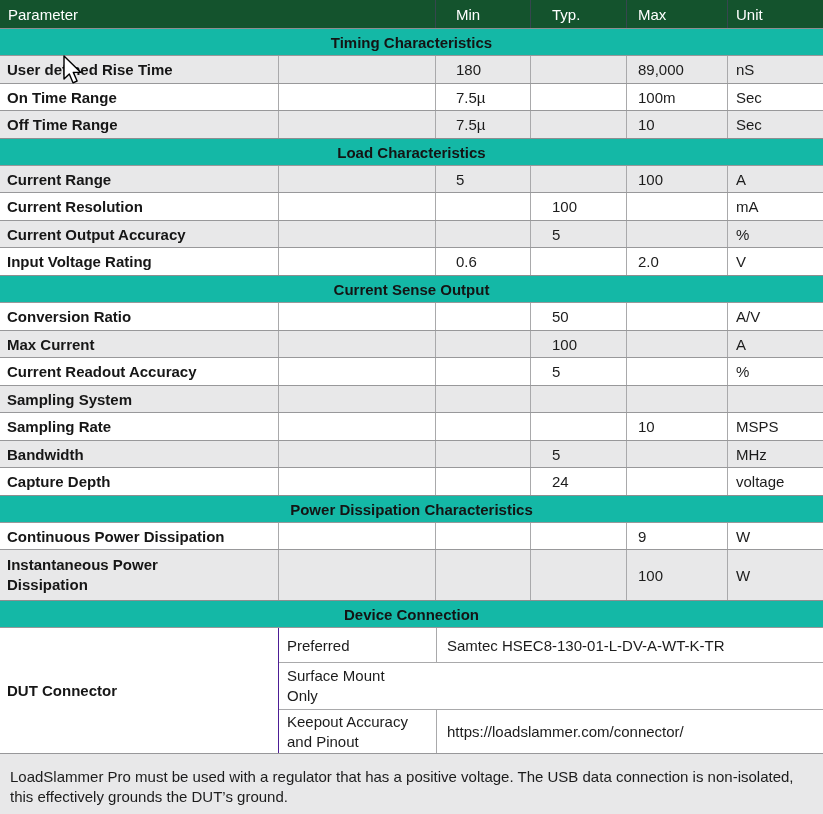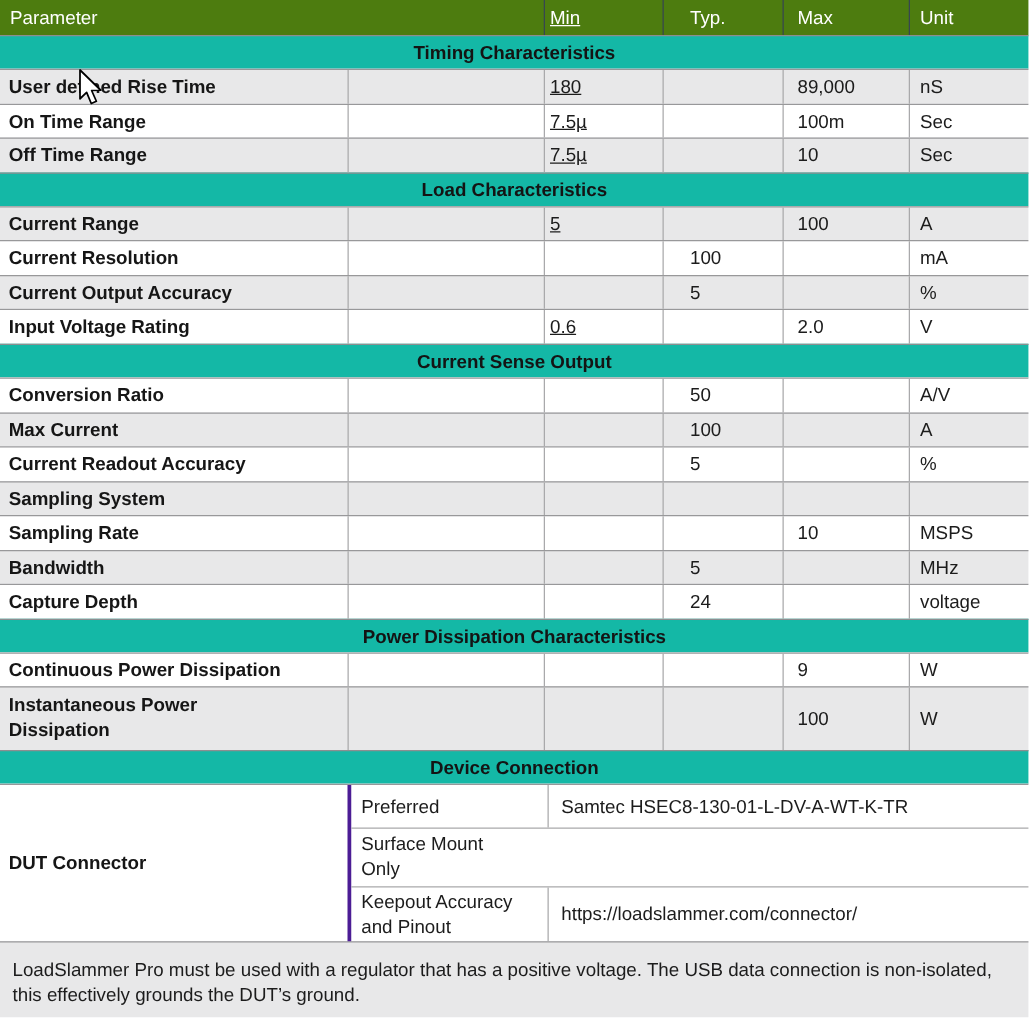--- a/index.html
+++ b/index.html
@@ -10,37 +10,37 @@
   }
   .table{width:823px;}
   .row{display:flex;box-sizing:border-box;border-top:1px solid #98989a;background:#fff;}
   .table > .row:first-child{border-top:none;}
   .alt{background:#e8e8e9;}
   .cell{display:flex;align-items:center;box-sizing:border-box;overflow:hidden;}
   .cell + .cell{border-left:1px solid #a9a9ab;}
   
   .cp{width:278px;padding-left:7px;font-weight:700;color:#161616;}
   .cs{width:157px;padding:2px 8px;}
-  .cmin{width:95px;padding-left:4px;text-decoration:underline;}
+  .cmin{width:95px;padding-left:20px;}
   .ctyp{width:96px;padding-left:21px;}
   .cmax{width:101px;padding-left:11px;}
   .cunit{flex:1;padding-left:8px;}
   
   .r27{height:27px;} .r28{height:28px;} .r37{height:37px;}
   .r44{height:44px;} .r45{height:51px;} .r67{height:67px;} .r126{height:126px;}
   
-  .hrow{height:28px;background:#4d7c0f;color:#ffffff;border-top:none;}
+  .hrow{height:28px;background:#14532d;color:#ffffff;border-top:none;}
   .hrow .cell{border-left:none;}
   .hrow .cell + .cell{border-left:1px solid #37464f;}
   .hparam{width:435px;padding-left:8px;font-weight:400;}
   
   .sbar{height:27px;background:#14b8a6;justify-content:center;align-items:center;display:flex;
         font-weight:700;color:#141414;box-sizing:border-box;border-top:1px solid #8d8e90;}
   
-  .devright{display:flex;flex-direction:column;flex:1;border-left:3px solid #4c1d95;box-sizing:border-box;}
+  .devright{display:flex;flex-direction:column;flex:1;border-left:1px solid #4c1d95;box-sizing:border-box;}
   .drow{display:flex;box-sizing:border-box;}
   .drow + .drow{border-top:1px solid #a9a9ab;}
   .dval{flex:1;border-left:1px solid #a9a9ab;padding-left:10px;display:flex;align-items:center;box-sizing:border-box;}
   .wrap2{max-width:125px;line-height:20px;}
   .narrow{max-width:200px;line-height:20px;}
   .ntext{flex:1;padding:4px 12px 4px 10px;line-height:21px;align-items:center;}
   .lh20{line-height:20px;}
   
   #cursor{position:absolute;left:61px;top:55px;pointer-events:none;}
 </style>

